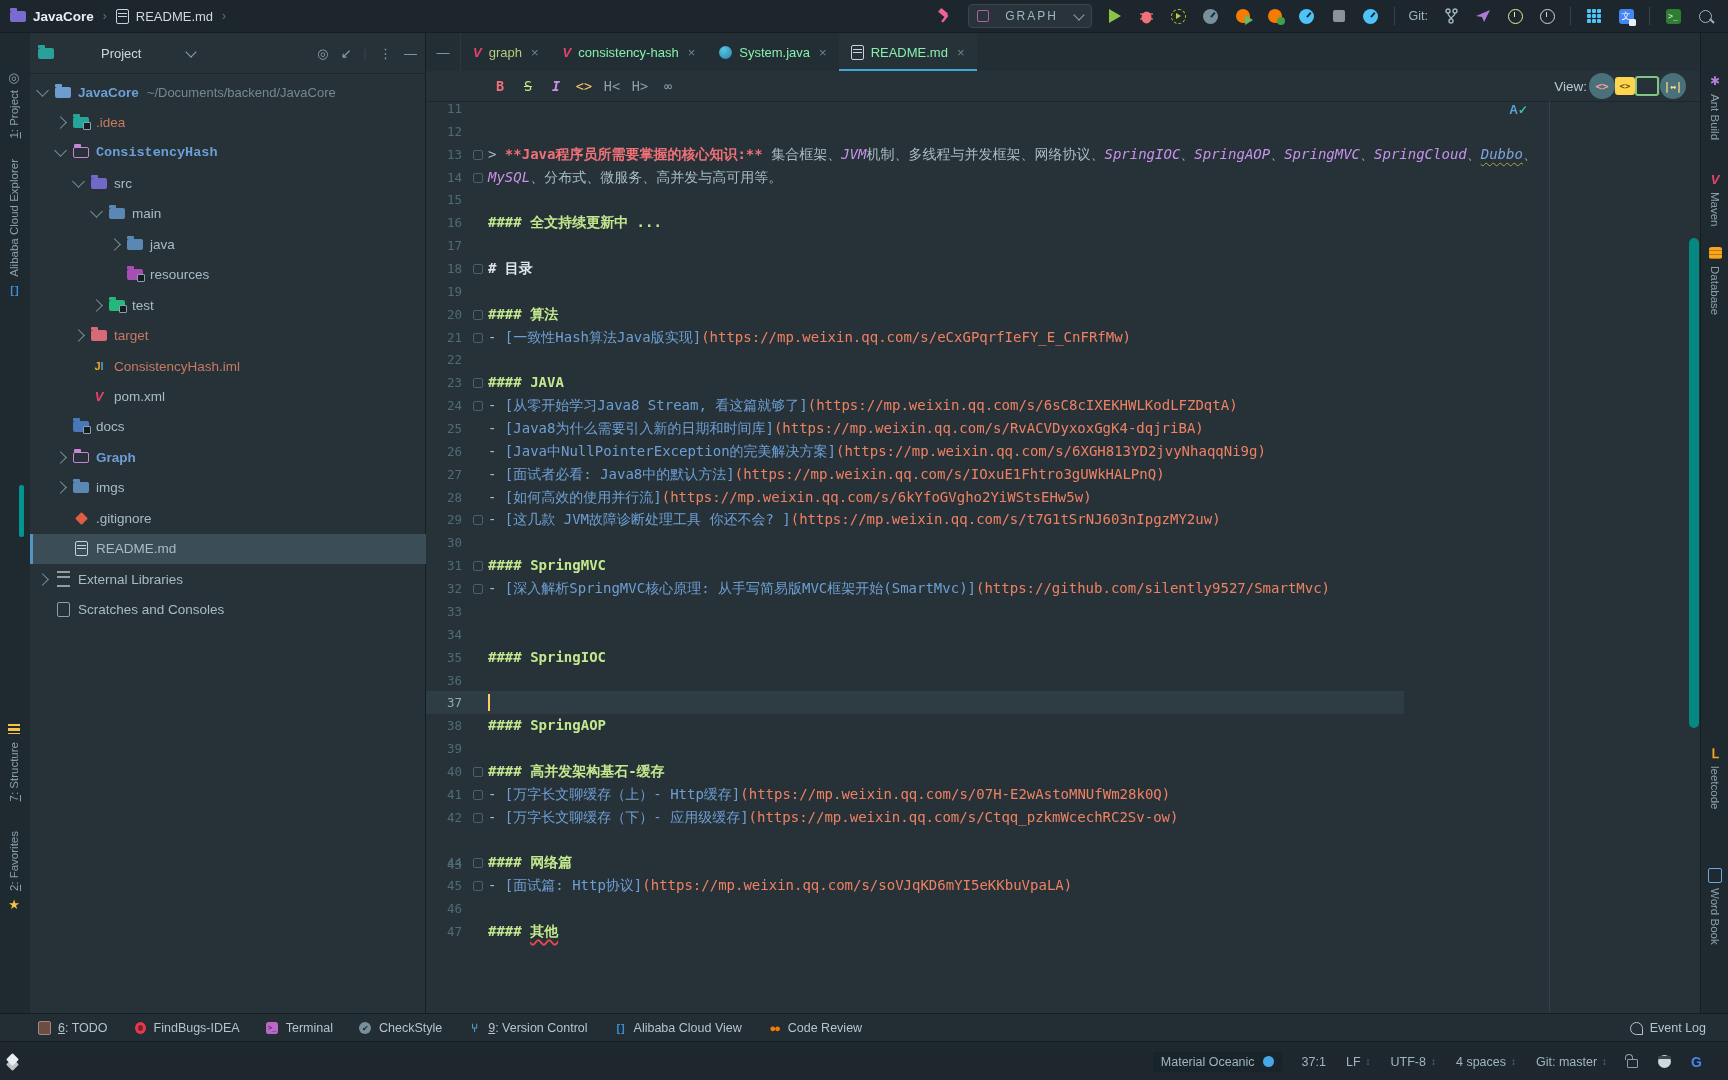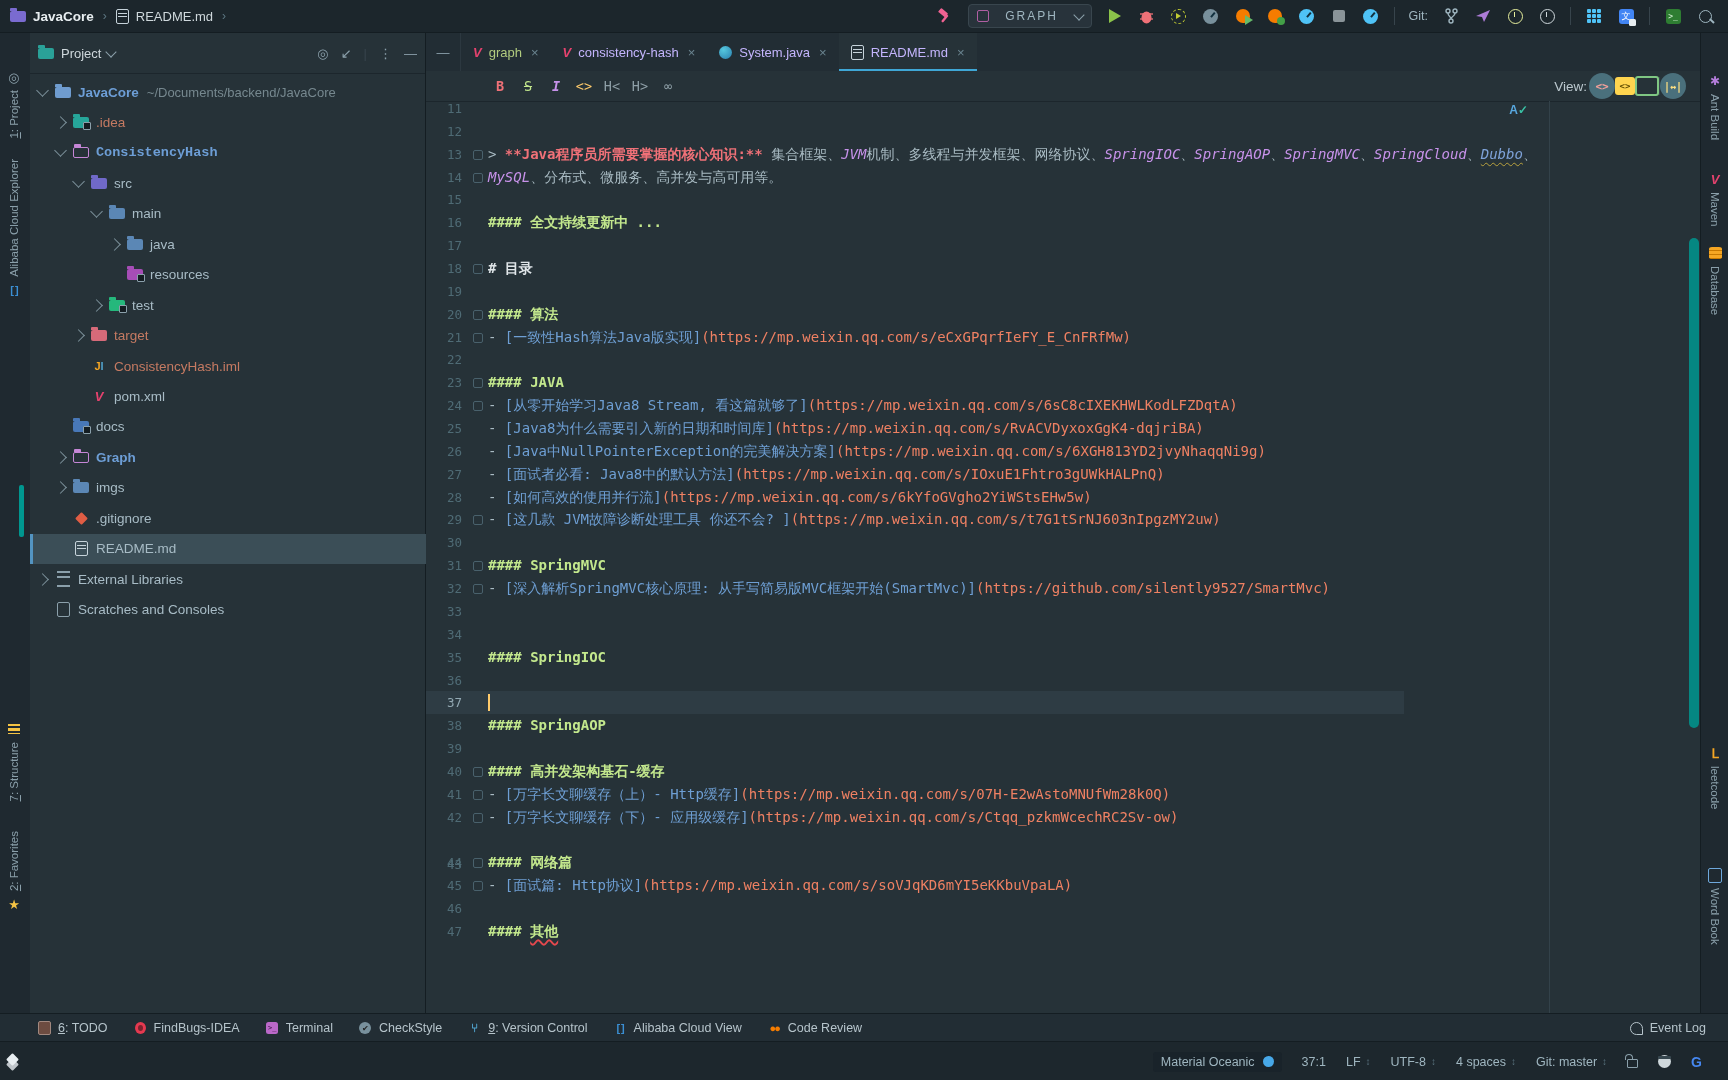--- a/index.html
+++ b/index.html
@@ -49,21 +49,21 @@
   .translate-ic{width:15px;height:15px;background:#4285f4;border-radius:3px;color:#fff;font-size:9px;display:flex;align-items:center;justify-content:center;position:relative;}
   .translate-ic::after{content:"";position:absolute;right:-2px;bottom:-2px;width:7px;height:7px;background:#e8eef1;border-radius:1.5px;}
   .term-ic{width:15px;height:15px;border-radius:3px;background:#2e7d32;color:#d7f2d8;font-size:8px;display:flex;align-items:center;justify-content:center;font-family:"DejaVu Sans Mono",monospace;}
   .search-ic{width:11px;height:11px;border:1.7px solid #9fb6c0;border-radius:50%;position:relative;}
   .search-ic::after{content:"";position:absolute;left:9px;top:9px;width:6px;height:1.7px;background:#9fb6c0;transform:rotate(45deg);}
   .hist{width:13px;height:13px;border:1.6px solid #cfd8dc;border-radius:50%;position:relative;}
   .hist.y{border-color:#e6ee9c;}
   .hist::after{content:"";position:absolute;left:5px;top:2px;width:1.5px;height:5px;background:inherit;border-left:1.5px solid #cfd8dc;}
   .hist.y::after{border-left-color:#e6ee9c;}
   
-  #pp-header{height:40px;display:flex;align-items:center;padding:0 8px;border-bottom:1px solid #1c262c;}
+  #pp-header{height:40px;display:flex;align-items:center;padding:0 8px;border-bottom:1px solid #1c262c;gap:40px;}
   #pp-header .title{color:#cfd8dc;font-size:13px;margin-left:7px;}
   #pp-header .hicons{margin-left:auto;display:flex;align-items:center;gap:12px;color:#8ba0ab;font-size:13px;}
   .fld{width:16px;height:11px;border-radius:2px;background:currentColor;position:relative;display:inline-block;flex:none;}
   .fld::before{content:"";position:absolute;top:-3px;left:0;width:7px;height:3px;border-radius:1px 1px 0 0;background:inherit;}
   .fld.outline{background:transparent;border:1.5px solid currentColor;width:14px;height:9px;}
   .fld.outline::before{background:currentColor;top:-4px;}
   .fld .badge{position:absolute;right:-2px;bottom:-2px;width:6px;height:6px;border-radius:1px;background:#141d22;border:1px solid #8ba0ab;}
   .tree-row{position:absolute;left:0;width:395px;height:30px;display:flex;align-items:center;cursor:pointer;}
   .tree-row.sel{background:#3b4e57;border-left:3px solid #5394c1;}
   .tr-chev{width:8px;height:8px;border-right:1.5px solid #7d929c;border-bottom:1.5px solid #7d929c;flex:none;display:inline-block;}
@@ -80,21 +80,21 @@
   .book-ic::after{content:"";position:absolute;left:1px;top:2px;right:1px;height:6px;
      background:repeating-linear-gradient(#0000 0 1px,#c6d3da 1px 2px,#0000 2px 3px);}
   .diamond{width:9px;height:9px;background:#e05d44;transform:rotate(45deg);border-radius:1px;}
   .vmav{color:#e5426e;font-weight:bold;font-style:italic;font-size:13px;}
   .lib-ic{width:13px;height:12px;border-top:2px solid #8ba0ab;border-bottom:2px solid #8ba0ab;background:linear-gradient(#0000 0 3px,#8ba0ab 3px 5px,#0000 5px);}
   .scr-ic{width:11px;height:13px;border:1.5px solid #8ba0ab;border-radius:2px;}
   
   #tabstrip{position:absolute;left:0;top:0;width:1274px;height:38px;background:#222d34;border-bottom:1px solid #141d22;display:flex;align-items:stretch;}
   .tabs-min{width:34px;display:flex;align-items:center;justify-content:center;color:#8ba0ab;border-right:1px solid #2c3840;cursor:pointer;}
   .tab{display:flex;align-items:center;gap:7px;padding:0 12px;cursor:pointer;position:relative;}
-  .tab .tlabel{font-size:13px;color:#c4b5fd;}
+  .tab .tlabel{font-size:13px;color:#86efac;}
   .tab.modified .tlabel{color:#b2cc7f;}
   .tab.active{background:#263238;}
   .tab.active::after{content:"";position:absolute;left:0;right:0;bottom:-1px;height:3px;background:#3fa7d6;}
   .tab .x{color:#6b8591;font-size:13px;margin-left:2px;}
   .class-ic{width:13px;height:13px;border-radius:50%;background:radial-gradient(circle at 35% 30%,#55c7de,#2a7fae);}
   
   #mdbar{position:absolute;left:0;top:38px;width:1274px;height:30px;background:#263238;border-bottom:1px solid #1c262c;display:flex;align-items:center;}
   .mdi{width:28px;text-align:center;font-size:13.5px;cursor:pointer;color:#8e9fa7;font-family:"DejaVu Sans Mono",monospace;}
   .mdi.b{color:#f07178;font-weight:bold;}
   .mdi.s{color:#c3e88d;text-decoration:line-through;}

